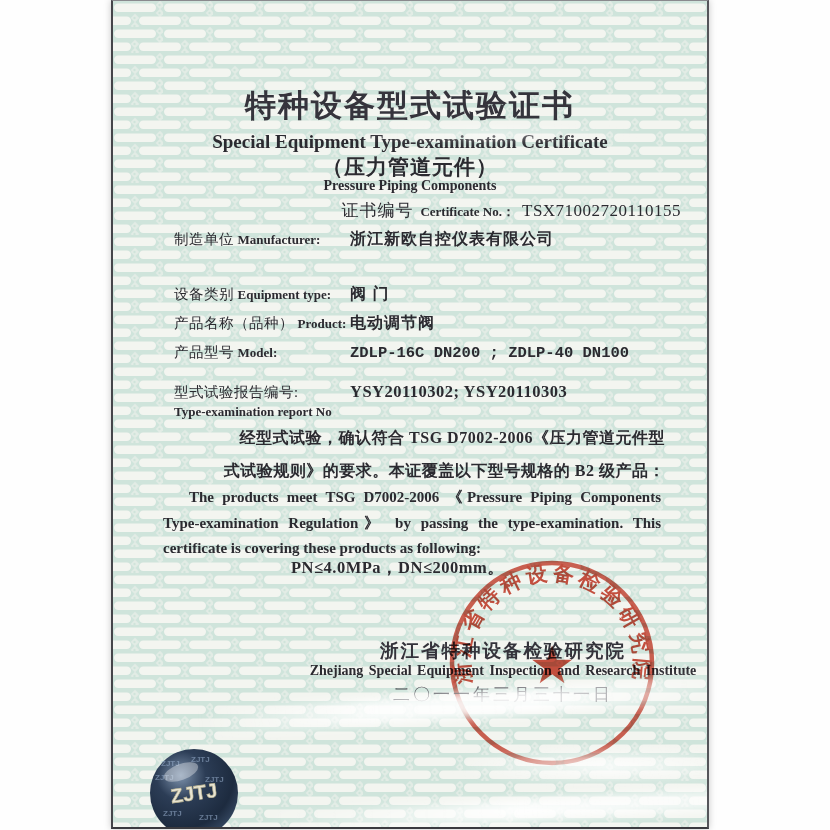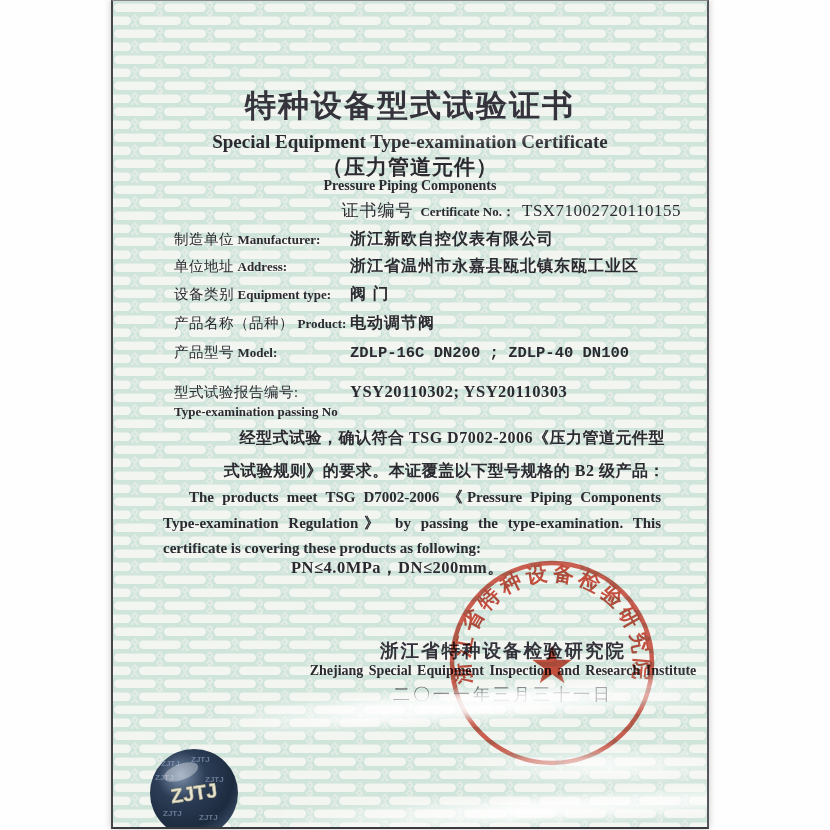--- a/index.html
+++ b/index.html
@@ -112,27 +112,20 @@
     </div>
 
     <div class="field-row" style="top:228px;">
       <span class="f-label">
         <span class="cn">制造单位</span>
         <span class="en">Manufacturer:</span>
       </span>
       <span class="f-value">浙江新欧自控仪表有限公司</span>
     </div>
 
-    <div class="field-row" style="top:255px;">
-      <span class="f-label">
-        <span class="cn">单位地址</span>
-        <span class="en">Address:</span>
-      </span>
-      <span class="f-value">浙江省温州市永嘉县瓯北镇东瓯工业区</span>
-    </div>
 
     <div class="field-row" style="top:283px;">
       <span class="f-label">
         <span class="cn">设备类别</span>
         <span class="en">Equipment type:</span>
       </span>
       <span class="f-value">阀 门</span>
     </div>
 
     <div class="field-row" style="top:312px;">
@@ -147,21 +140,21 @@
       <span class="f-label">
         <span class="cn">产品型号</span>
         <span class="en">Model:</span>
       </span>
       <span class="f-value mono">ZDLP-16C DN200 ; ZDLP-40 DN100</span>
     </div>
 
     <div class="field-row" style="top:362px;">
       <span class="f-label two-line">
         <span class="cn">型式试验报告编号:</span><br>
-        <span class="en">Type-examination passing No</span>
+        <span class="en">Type-examination report No</span>
       </span>
       <span class="f-value serif-num">YSY20110302;  YSY20110303</span>
     </div>
 
     <div class="body-cn">经型式试验，确认符合 TSG D7002-2006《压力管道元件型式试验规则》的要求。本证覆盖以下型号规格的 B2 级产品：</div>
 
     <div class="body-en">The products meet TSG D7002-2006 《Pressure Piping Components Type-examination Regulation》 by passing the type-examination. This certificate is covering these products as following:</div>
 
     <div class="spec-line">PN≤4.0MPa，DN≤200mm。</div>
 

